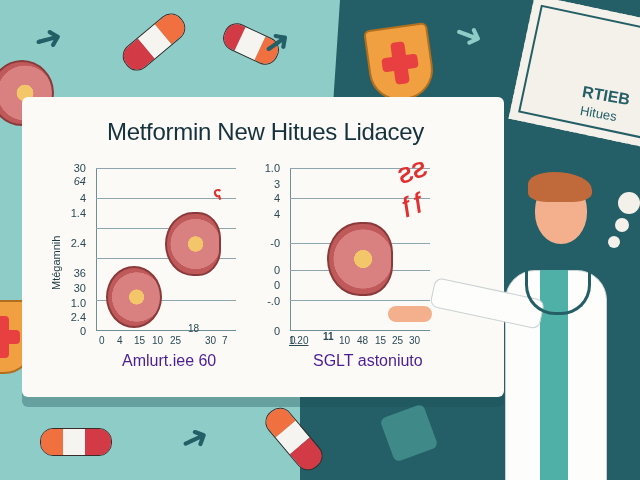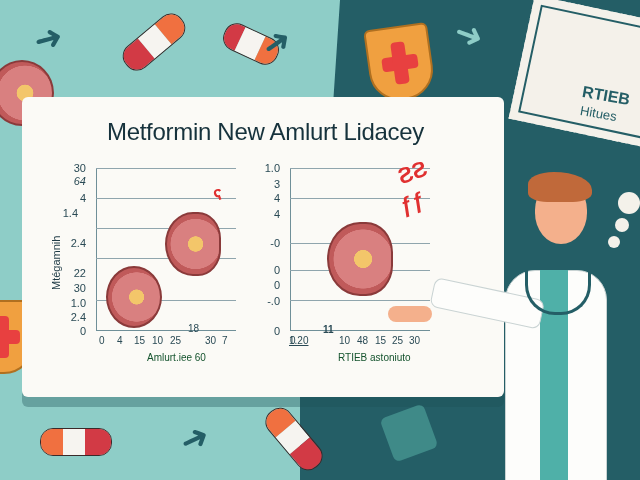--- a/index.html
+++ b/index.html
@@ -7,21 +7,21 @@
   .bg-left{position:absolute;left:0;top:0;width:640px;height:480px;background:#8ecdc7;}
   .bg-right{position:absolute;left:300px;top:0;width:340px;height:480px;background:#245e66;clip-path:polygon(40px 0,340px 0,340px 480px,0 480px,0 300px,20px 300px);}
   .board{position:absolute;left:22px;top:97px;width:482px;height:300px;background:#fbfaf6;border-radius:6px;box-shadow:0 10px 0 rgba(30,80,85,0.35);}
   .title{position:absolute;left:107px;top:118px;font-size:24px;color:#16323c;letter-spacing:-0.3px;white-space:nowrap;}
   .chart{position:absolute;}
   .axis-y{position:absolute;border-left:1.5px solid #6f8f98;}
   .axis-x{position:absolute;border-top:1.5px solid #6f8f98;}
   .grid{position:absolute;border-top:1.5px solid #8fa5ad;}
   .tick-label{position:absolute;font-size:11px;color:#2a4a55;text-align:right;width:22px;}
   .xtick{position:absolute;font-size:10px;color:#2a4a55;}
-  .xlabel{position:absolute;font-size:10px;color:#14532d;white-space:nowrap;margin-left:25px;}
+  .xlabel{position:absolute;font-size:16px;color:#4c1d95;white-space:nowrap;}
   .ylabel{position:absolute;font-size:11px;color:#1e3a45;transform:rotate(-90deg);transform-origin:left top;white-space:nowrap;}
   .stamp{position:absolute;left:520px;top:10px;width:150px;height:120px;background:#f4f1ea;transform:rotate(12deg);border:3px dashed #f4f1ea;outline:2px solid #245e66;outline-offset:-10px;}
   .stamp-text{position:absolute;left:582px;top:88px;font-size:16px;font-weight:bold;color:#245e66;transform:rotate(10deg);line-height:16px;}
   .stamp-text2{position:absolute;left:580px;top:106px;font-size:13px;color:#245e66;transform:rotate(10deg);}
   .doctor-coat{position:absolute;left:505px;top:270px;width:100px;height:210px;background:#fdfdfb;border-radius:30px 30px 0 0;border:1px solid #c9d3d3;}
   .scrubs{position:absolute;left:540px;top:270px;width:28px;height:210px;background:#4fb0a8;}
   .head{position:absolute;left:535px;top:182px;width:52px;height:62px;background:#f4b08c;border-radius:45% 45% 50% 50%;}
   .hair{position:absolute;left:528px;top:172px;width:64px;height:30px;background:#c0693a;border-radius:40% 60% 30% 30%;}
   .arm{position:absolute;left:430px;top:300px;width:110px;height:28px;background:#fdfdfb;border:1px solid #c9d3d3;transform:rotate(12deg);transform-origin:right center;border-radius:8px;}
   .hand{position:absolute;left:388px;top:306px;width:44px;height:16px;background:#f4b08c;border-radius:8px;}
@@ -65,36 +65,36 @@
 <div class="stamp"></div>
 <div class="stamp-text">RTIEB</div>
 <div class="stamp-text2">Hitues</div>
 
 <div class="shield" style="left:-30px;top:300px;">
     <div class="cross-h"></div>
     <div class="cross-v"></div>
   </div>
 
 <div class="board"></div>
-<div class="title">Metformin New Amlurt Lidacey</div>
+<div class="title">Metformin New Hitues Lidacey</div>
 
 <div class="chart">
   <div class="axis-y" style="left:96px;top:168px;height:162px;"></div>
   <div class="axis-x" style="left:96px;top:330px;width:140px;"></div>
   <div class="grid" style="left:96px;top:168px;width:140px;"></div>
   <div class="grid" style="left:96px;top:198px;width:140px;"></div>
   <div class="grid" style="left:96px;top:228px;width:140px;"></div>
   <div class="grid" style="left:96px;top:258px;width:140px;"></div>
   <div class="grid" style="left:96px;top:300px;width:140px;"></div>
   <div class="tick-label" style="left:64px;top:162px;">30</div>
   <div class="tick-label" style="left:64px;top:175px;font-style:italic;">64</div>
   <div class="tick-label" style="left:64px;top:192px;">4</div>
-  <div class="tick-label" style="left:56px;top:207px;text-align:right;">1.4</div>
+  <div class="tick-label" style="left:64px;top:207px;text-align:right;">1.4</div>
   <div class="tick-label" style="left:64px;top:237px;">2.4</div>
-  <div class="tick-label" style="left:64px;top:267px;">22</div>
+  <div class="tick-label" style="left:64px;top:267px;">36</div>
   <div class="tick-label" style="left:64px;top:282px;">30</div>
   <div class="tick-label" style="left:64px;top:297px;">1.0</div>
   <div class="tick-label" style="left:64px;top:311px;">2.4</div>
   <div class="tick-label" style="left:64px;top:325px;">0</div>
   <div class="xtick" style="left:99px;top:335px;">0</div>
   <div class="xtick" style="left:117px;top:335px;">4</div>
   <div class="xtick" style="left:134px;top:335px;">15</div>
   <div class="xtick" style="left:152px;top:335px;">10</div>
   <div class="xtick" style="left:170px;top:335px;">25</div>
   <div class="xtick" style="left:188px;top:323px;">18</div>
@@ -119,27 +119,27 @@
   <div class="tick-label" style="left:258px;top:178px;">3</div>
   <div class="tick-label" style="left:258px;top:192px;">4</div>
   <div class="tick-label" style="left:258px;top:208px;">4</div>
   <div class="tick-label" style="left:258px;top:237px;">-0</div>
   <div class="tick-label" style="left:258px;top:264px;">0</div>
   <div class="tick-label" style="left:258px;top:279px;">0</div>
   <div class="tick-label" style="left:258px;top:295px;">-.0</div>
   <div class="tick-label" style="left:258px;top:325px;">0</div>
   <div class="xtick" style="left:290px;top:335px;">0</div>
   <div class="xtick" style="left:289px;top:335px;text-decoration:underline;">1.20</div>
-  <div class="xtick" style="left:323px;top:324px;font-weight:bold;">11</div>
+  <div class="xtick" style="left:323px;top:331px;font-weight:bold;">11</div>
   <div class="xtick" style="left:339px;top:335px;">10</div>
   <div class="xtick" style="left:357px;top:335px;">48</div>
   <div class="xtick" style="left:375px;top:335px;">15</div>
   <div class="xtick" style="left:392px;top:335px;">25</div>
   <div class="xtick" style="left:409px;top:335px;">30</div>
-  <div class="xlabel" style="left:313px;top:352px;">RTIEB astoniuto</div>
+  <div class="xlabel" style="left:313px;top:352px;">SGLT astoniuto</div>
   <div class="kidney" style="left:327px;top:222px;width:62px;height:70px;border-radius:55% 45% 45% 55%;"></div>
   <div class="scribble" style="left:398px;top:160px;font-size:22px;">ƧƧ</div>
   <div class="scribble" style="left:400px;top:190px;font-size:22px;">ƒƒ</div>
 </div>
 
 <div class="bubble" style="left:618px;top:192px;width:22px;height:22px;"></div>
 <div class="bubble" style="left:615px;top:218px;width:14px;height:14px;"></div>
 <div class="bubble" style="left:608px;top:236px;width:12px;height:12px;"></div>
 <div class="doctor-coat"></div>
 <div class="scrubs"></div>

